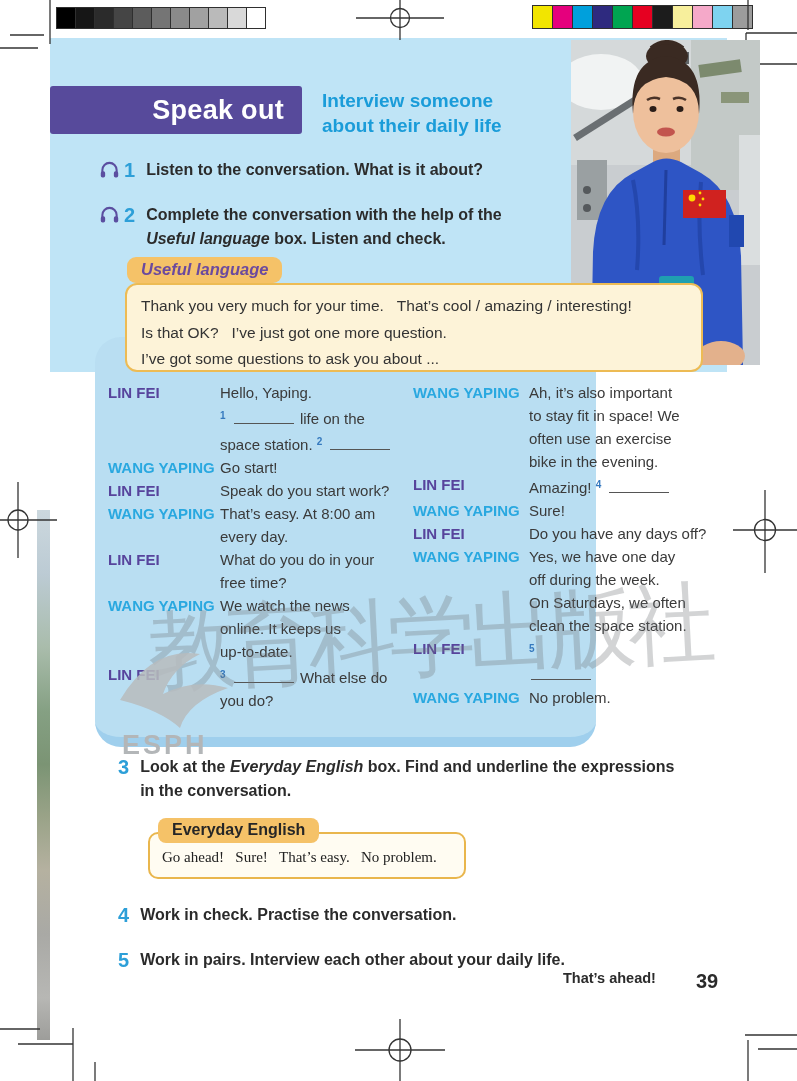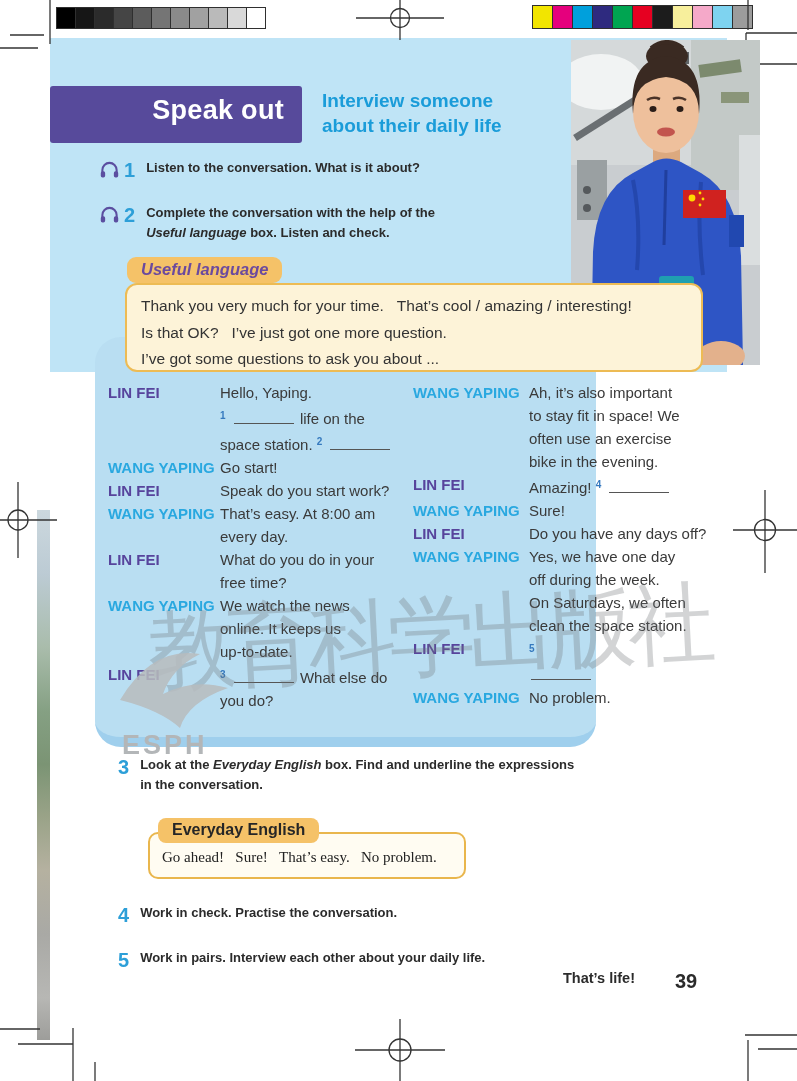--- a/index.html
+++ b/index.html
@@ -15,31 +15,31 @@
     background:linear-gradient(180deg,#ccd8de 0%,#bccbd4 12%,#a9bcab 26%,#85a083 38%,#7b9474 48%,
       #9aa388 58%,#b5b1a0 68%,#a9a9a5 80%,#b7b7b4 92%,#9d9d9a 100%);}
 
   
   .page-blue{position:absolute;left:50px;top:38px;width:677px;height:334px;background:#bfe4f6;}
 
   
   .photo{position:absolute;left:571px;top:40px;width:189px;height:325px;overflow:hidden;}
 
   
-  .speak-badge{position:absolute;left:50px;top:86px;width:252px;height:57px;background:#574a9b;
+  .speak-badge{position:absolute;left:50px;top:86px;width:252px;height:48px;background:#574a9b;
     border-radius:3px;color:#fff;font-weight:bold;font-size:27px;line-height:48px;
     text-align:right;padding-right:18px;box-sizing:border-box;letter-spacing:.3px;}
   .lesson-title{position:absolute;left:322px;top:88px;width:245px;color:#1a9cd9;
     font-weight:bold;font-size:19px;line-height:1.33;}
 
   
   .ex{position:absolute;display:flex;align-items:flex-start;}
   .ex .hp{width:24px;margin-top:3px;flex:none;}
   .ex .num{color:#2d9fd8;font-weight:bold;font-size:20px;line-height:1.2;margin-right:11px;flex:none;}
-  .ex .extext{color:#2b2b2b;font-weight:bold;font-size:13px;line-height:1.5;}
+  .ex .extext{color:#2b2b2b;font-weight:bold;font-size:16px;line-height:1.5;}
   .extext i{font-style:italic;}
 
   
   .tab{position:absolute;background:#f5c268;border-radius:9px;padding:3px 14px 4px;
        font-size:16.5px;white-space:nowrap;z-index:3;}
   .ul-tab{left:127px;top:257px;color:#6b4a9e;font-weight:bold;font-style:italic;}
   .ul-box{position:absolute;left:125px;top:283px;width:578px;height:89px;background:#fdf3d8;
     border:2px solid #edbb54;border-radius:12px;box-sizing:border-box;z-index:2;}
   .ul-content{position:absolute;left:141px;top:293px;width:552px;color:#333;
     font-size:15.5px;line-height:1.72;z-index:3;}
@@ -321,17 +321,17 @@
   <div class="ex" style="left:118px;top:903px;width:560px;">
     <span class="num">4</span>
     <span class="extext">Work in check. Practise the conversation.</span>
   </div>
   <div class="ex" style="left:118px;top:948px;width:560px;">
     <span class="num">5</span>
     <span class="extext">Work in pairs. Interview each other about your daily life.</span>
   </div>
 
   <div class="footer">
-    <span class="book">That’s life!</span>
+    <span class="book">That’s ahead!</span>
     <span class="pagenum">39</span>
   </div>
 
 </div>
 
 </body></html>

